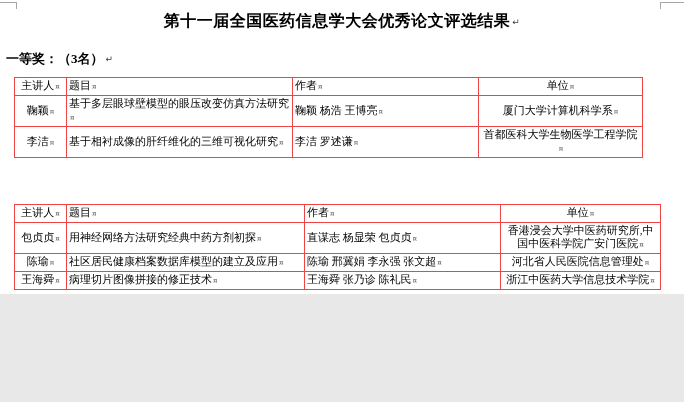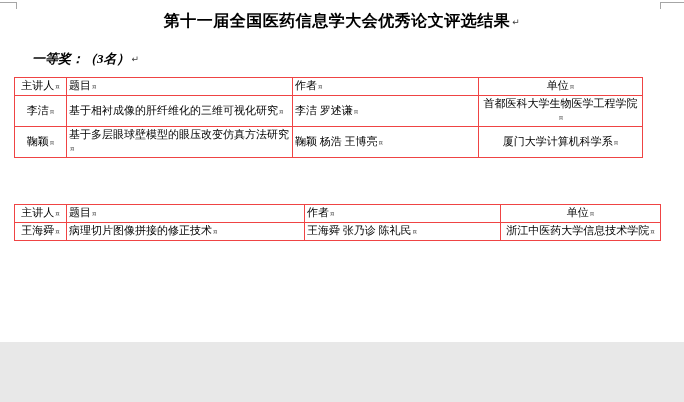--- a/index.html
+++ b/index.html
@@ -1,32 +1,32 @@
 <!DOCTYPE html>
 <html><head>
 <meta charset="utf-8">
 <style>
   html,body { margin:0; padding:0; background:#e8e8e8; }
   .page {
-    position:relative; width:684px; height:342px; background:#ffffff;
+    position:relative; width:684px; height:294px; background:#ffffff;
     overflow:hidden; color:#000;
     font-family:"Liberation Serif","DejaVu Serif",serif;
   }
   .corner { position:absolute; }
   .corner-left  { left:0;  top:2px; width:16px; height:6px; border-top:1px solid #a6a6a6; border-right:1px solid #a6a6a6; }
   .corner-right { right:0; top:2px; width:23px; height:6px; border-top:1px solid #a6a6a6; border-left:1px solid #a6a6a6; }
   .doc-title {
     position:absolute; top:11px; left:0; width:100%; text-align:center;
     font-size:16px; font-weight:bold; letter-spacing:0.5px; white-space:nowrap;
   }
   .pmark {
     font-family:"DejaVu Sans",sans-serif; font-weight:normal;
     font-size:9px; color:#3c3c3c; margin-left:2px; vertical-align:1px;
   }
-  .section-heading { position:absolute; left:32px; font-size:13px; font-weight:bold; white-space:nowrap;font-style:italic; }
+  .section-heading { position:absolute; left:6px; font-size:13px; font-weight:bold; white-space:nowrap; }
   .sh1 { top:50px; }
   .sh2 { top:174px; }
   table.award {
     position:absolute; left:14px; border-collapse:collapse; table-layout:fixed;
     font-size:11px; line-height:13px;
   }
   .t1 { top:77px;  width:628px; }
   .t2 { top:204px; width:646px; }
   .award td { border:1px solid #ef4444; padding:1px 2px; vertical-align:middle; word-break:break-all; }
   .c-center { text-align:center; }
@@ -55,50 +55,62 @@
         <col style="width:164px">
       </colgroup>
     <tbody>
         <tr>
       <td class="c-center"><span>主讲人</span><span class="cmark">¤</span></td>
       <td><span>题目</span><span class="cmark">¤</span></td>
       <td><span>作者</span><span class="cmark">¤</span></td>
       <td class="c-center"><span>单位</span><span class="cmark">¤</span></td>
     </tr>
     <tr>
+      <td class="c-center"><span>鞠颖</span><span class="cmark">¤</span></td>
+      <td><span>基于多层眼球壁模型的眼压改变仿真方法研究</span><span class="cmark">¤</span></td>
+      <td><span>鞠颖 杨浩 王博亮</span><span class="cmark">¤</span></td>
+      <td class="c-center"><span>厦门大学计算机科学系</span><span class="cmark">¤</span></td>
+    </tr>
+    <tr>
       <td class="c-center"><span>李洁</span><span class="cmark">¤</span></td>
       <td><span>基于相衬成像的肝纤维化的三维可视化研究</span><span class="cmark">¤</span></td>
       <td><span>李洁 罗述谦</span><span class="cmark">¤</span></td>
       <td class="c-center"><span>首都医科大学生物医学工程学院</span><span class="cmark">¤</span></td>
-    </tr>
-    <tr>
-      <td class="c-center"><span>鞠颖</span><span class="cmark">¤</span></td>
-      <td><span>基于多层眼球壁模型的眼压改变仿真方法研究</span><span class="cmark">¤</span></td>
-      <td><span>鞠颖 杨浩 王博亮</span><span class="cmark">¤</span></td>
-      <td class="c-center"><span>厦门大学计算机科学系</span><span class="cmark">¤</span></td>
     </tr>
   </tbody>
     </table>
 
 
   <table class="award t2">
     <colgroup>
         <col style="width:52px">
         <col style="width:238px">
         <col style="width:196px">
         <col style="width:160px">
       </colgroup>
     <tbody>
         <tr>
       <td class="c-center"><span>主讲人</span><span class="cmark">¤</span></td>
       <td><span>题目</span><span class="cmark">¤</span></td>
       <td><span>作者</span><span class="cmark">¤</span></td>
       <td class="c-center"><span>单位</span><span class="cmark">¤</span></td>
     </tr>
     <tr>
+      <td class="c-center"><span>包贞贞</span><span class="cmark">¤</span></td>
+      <td><span>用神经网络方法研究经典中药方剂初探</span><span class="cmark">¤</span></td>
+      <td><span>直谋志 杨显荣 包贞贞</span><span class="cmark">¤</span></td>
+      <td class="c-center"><span>香港浸会大学中医药研究所,中国中医科学院广安门医院</span><span class="cmark">¤</span></td>
+    </tr>
+    <tr>
+      <td class="c-center"><span>陈瑜</span><span class="cmark">¤</span></td>
+      <td><span>社区居民健康档案数据库模型的建立及应用</span><span class="cmark">¤</span></td>
+      <td><span>陈瑜 邢冀娟 李永强 张文超</span><span class="cmark">¤</span></td>
+      <td class="c-center"><span>河北省人民医院信息管理处</span><span class="cmark">¤</span></td>
+    </tr>
+    <tr>
       <td class="c-center"><span>王海舜</span><span class="cmark">¤</span></td>
       <td><span>病理切片图像拼接的修正技术</span><span class="cmark">¤</span></td>
       <td><span>王海舜 张乃诊 陈礼民</span><span class="cmark">¤</span></td>
       <td class="c-center"><span>浙江中医药大学信息技术学院</span><span class="cmark">¤</span></td>
     </tr>
   </tbody>
     </table>
 
 </div>
 

